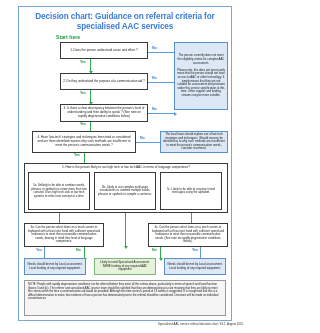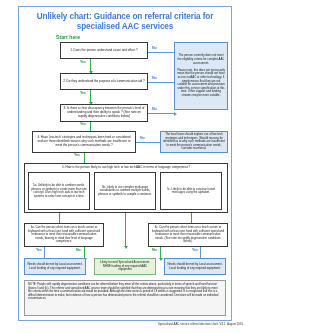--- a/index.html
+++ b/index.html
@@ -121,21 +121,21 @@
     color:#333333;
   }
 </style>
 </head>
 <body>
 
 <div id="page">
 
   <div class="frame"></div>
 
-  <div class="title">Unlikely chart: Guidance on referral criteria for specialised AAC services</div>
+  <div class="title">Decision chart: Guidance on referral criteria for specialised AAC services</div>
 
   <div class="start">Start here</div>
 
   <div class="box" style="left:60px;top:42px;width:88px;height:17px;">
     <span>1. Does the person understand cause and effect ?</span>
   </div>
   <div class="harrow" style="left:148px;top:52px;width:26px;"></div>
   <div class="lbl no" style="left:152px;top:46px;">No</div>
   <div class="varrow" style="left:90px;top:59px;height:12px;"></div>
   <div class="lbl yes" style="left:80px;top:60px;">Yes</div>

